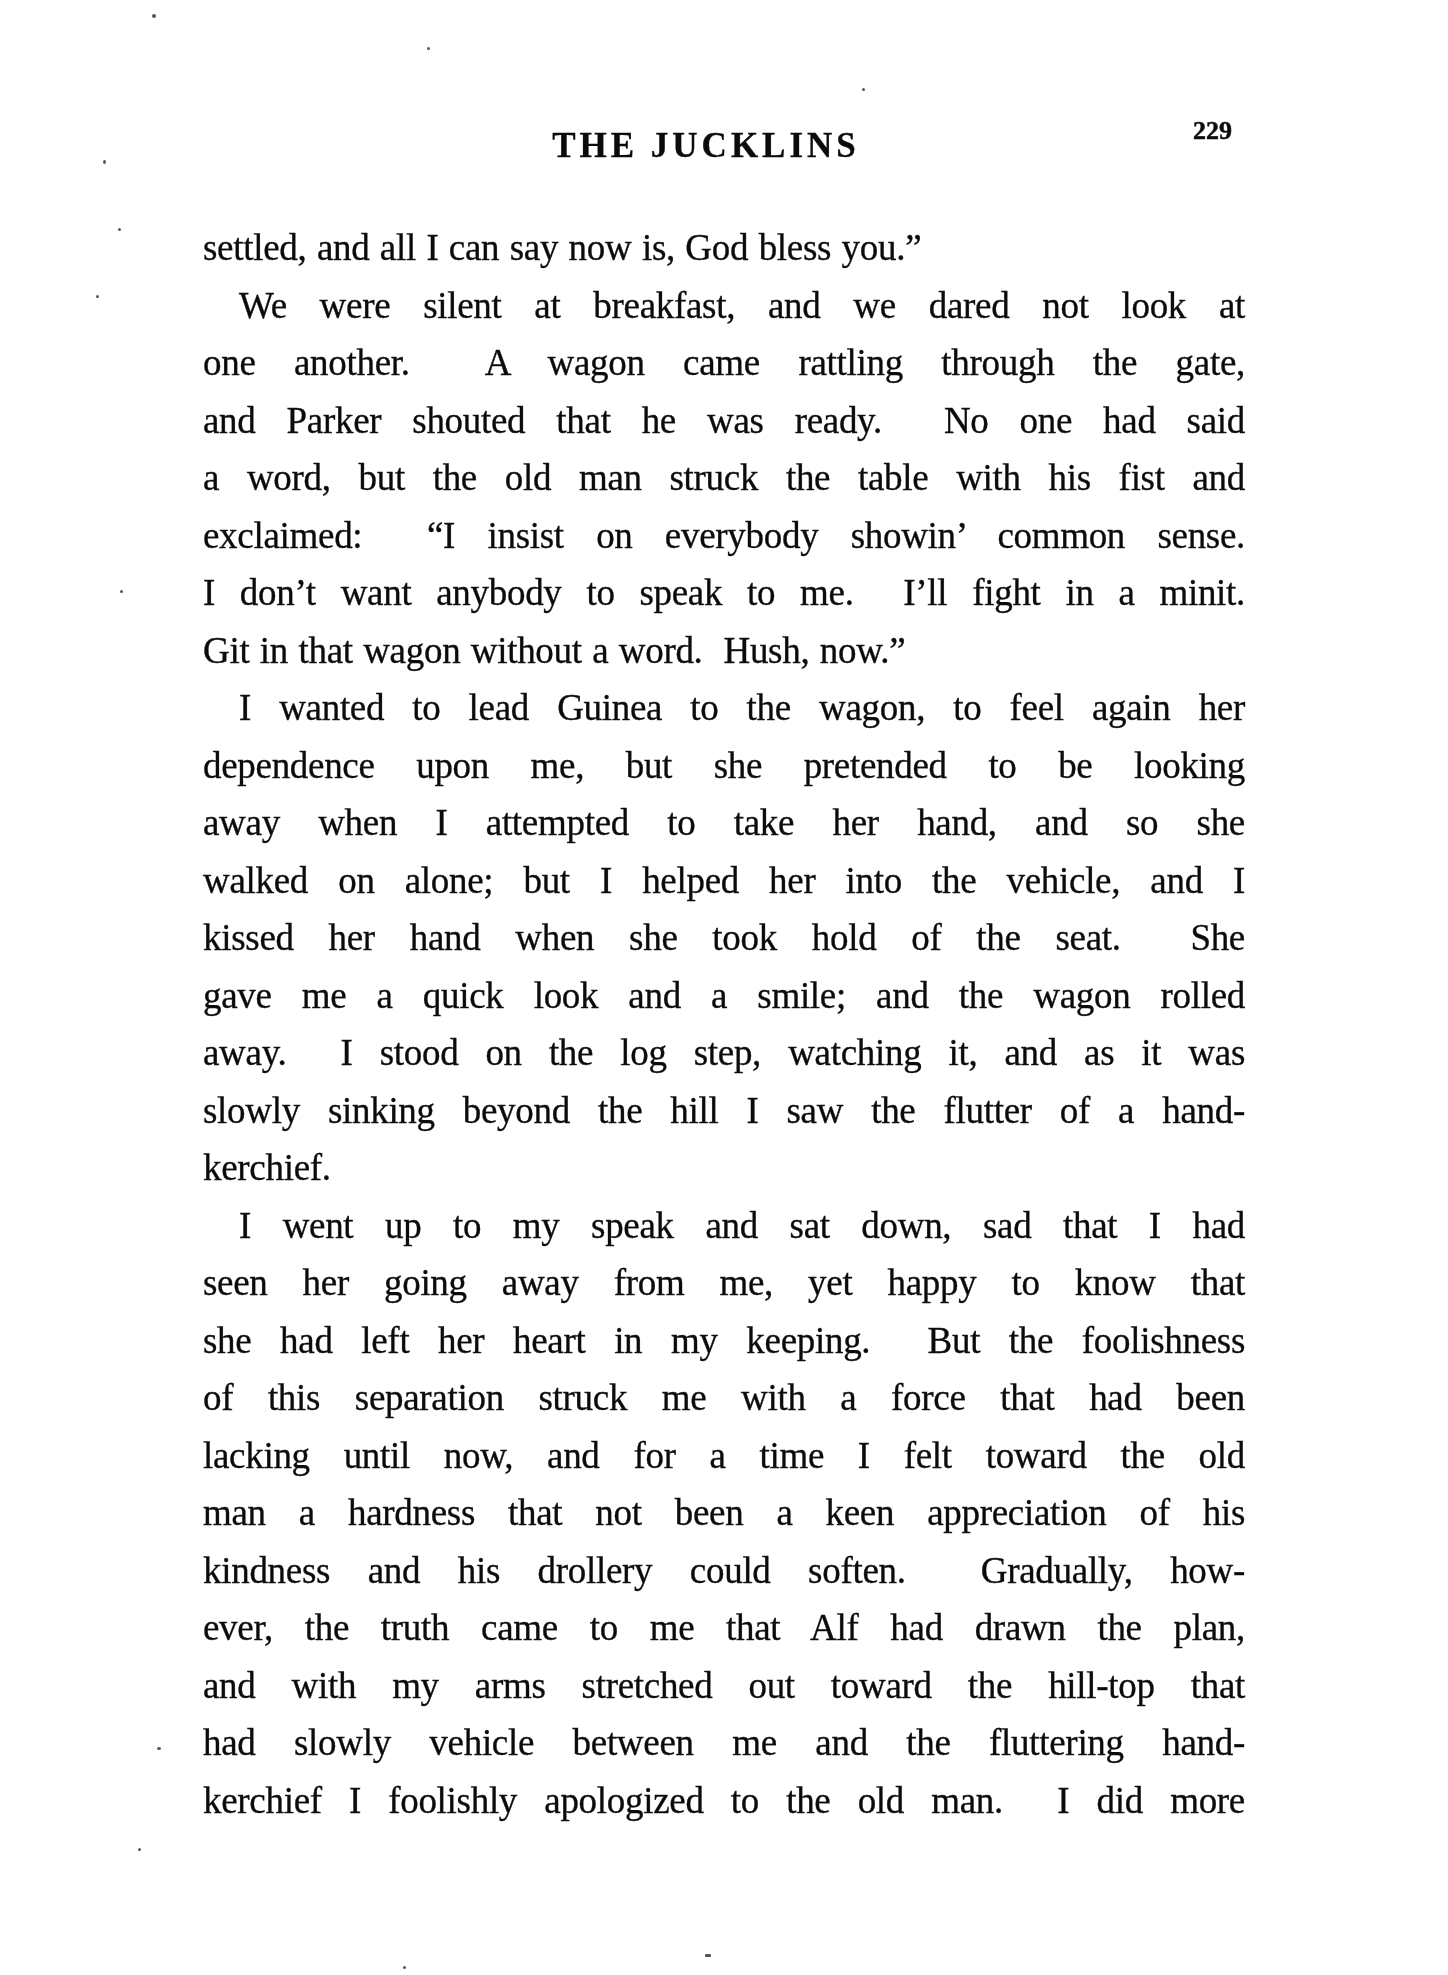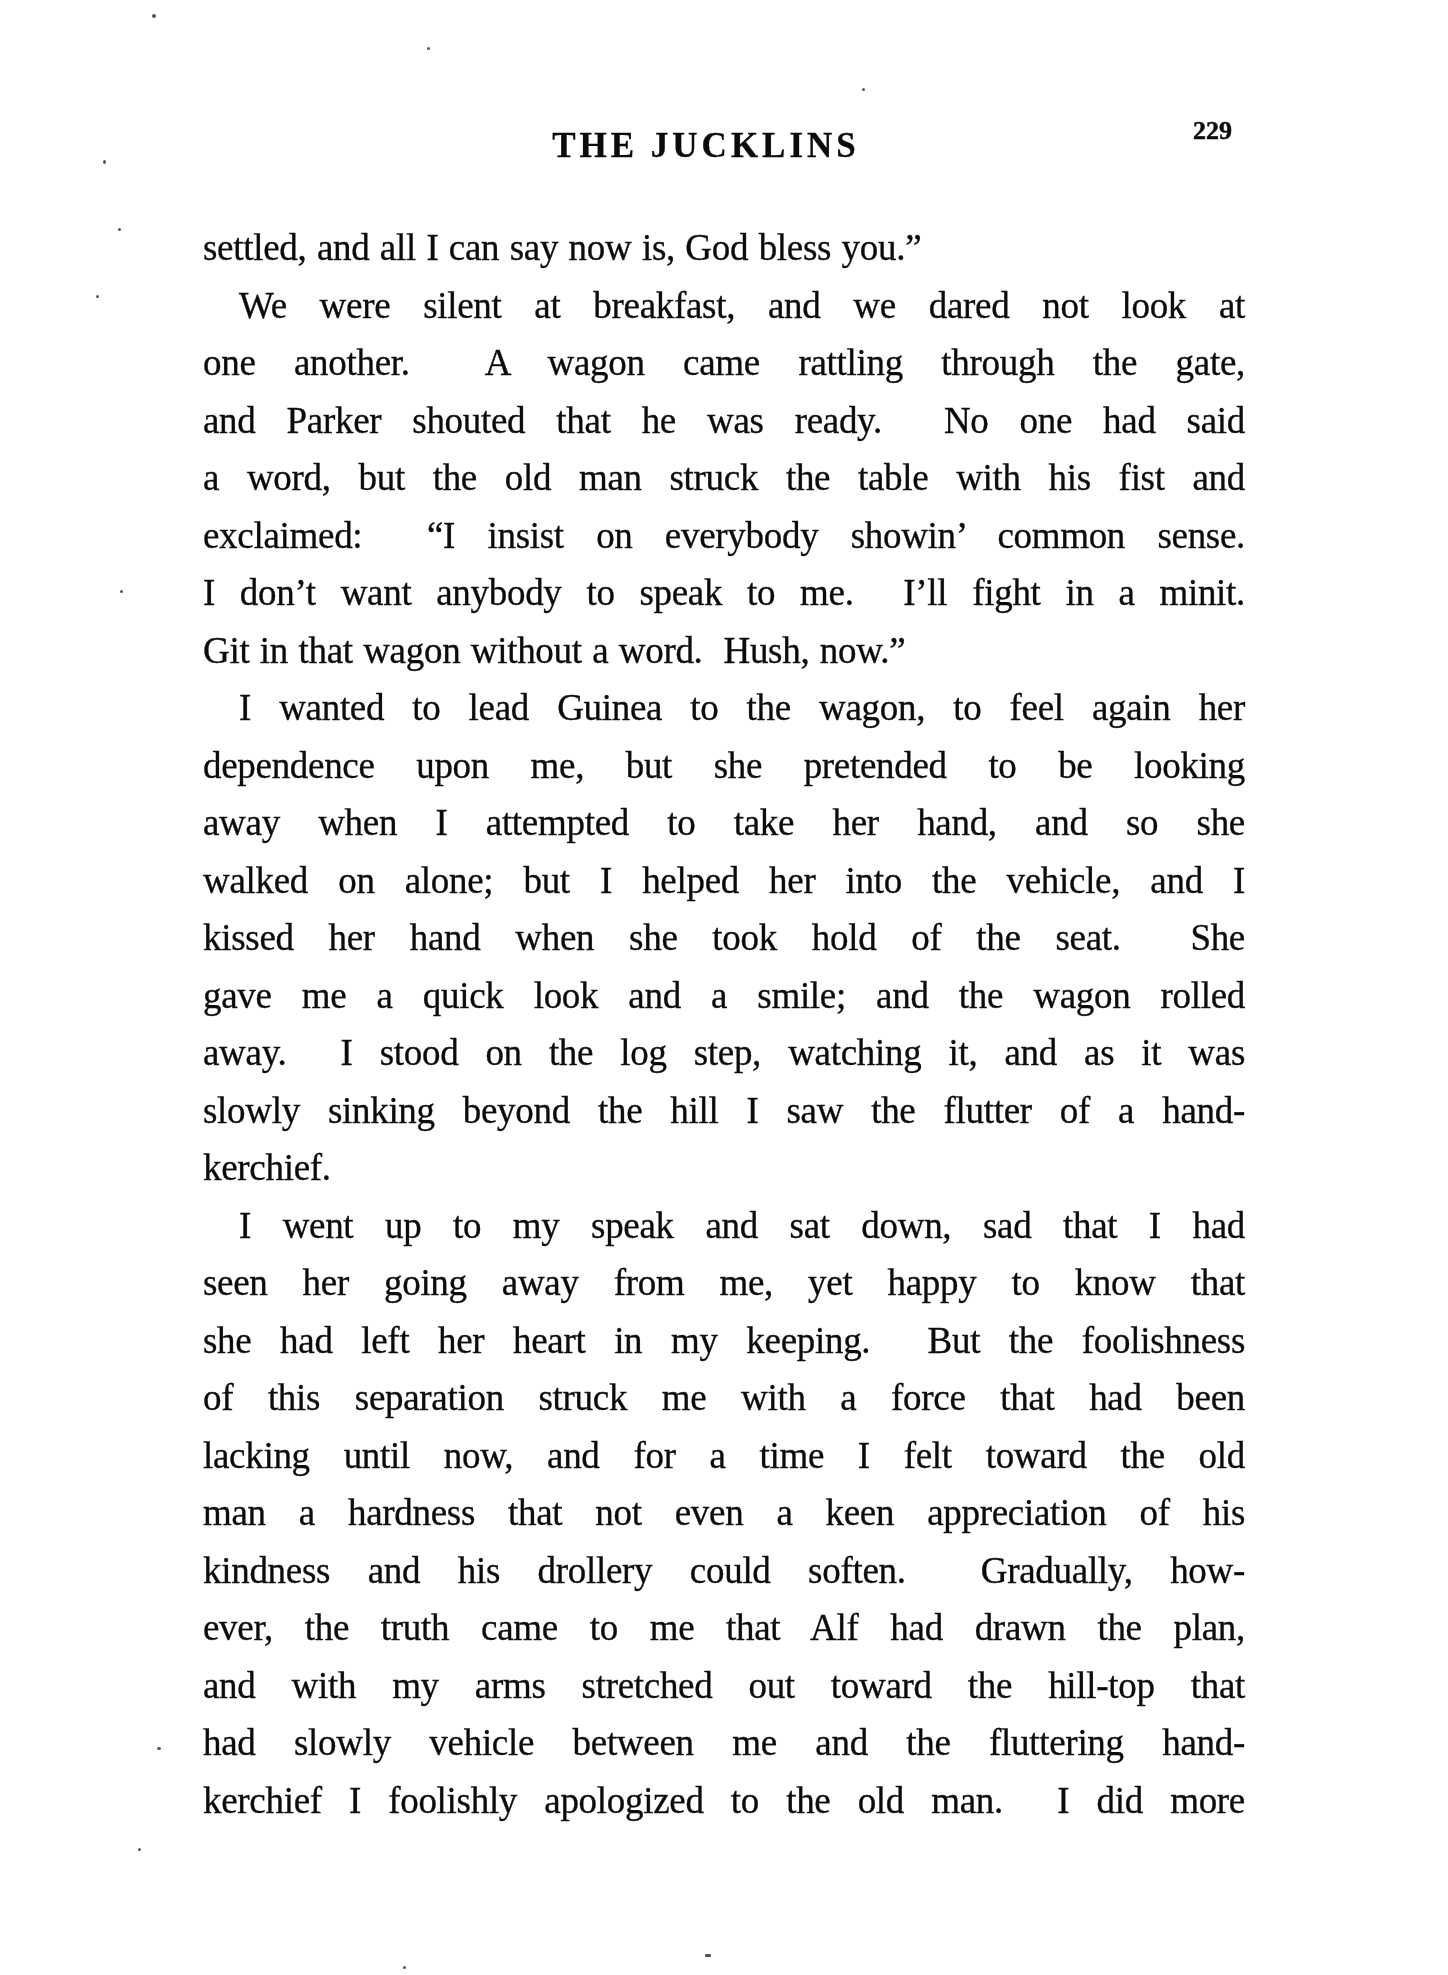--- a/index.html
+++ b/index.html
@@ -80,21 +80,21 @@
       <div class="line just">kissed her hand when she took hold of the seat.&nbsp; She</div>
       <div class="line just">gave me a quick look and a smile; and the wagon rolled</div>
       <div class="line just">away.&nbsp; I stood on the log step, watching it, and as it was</div>
       <div class="line just">slowly sinking beyond the hill I saw the flutter of a hand-</div>
       <div class="line">kerchief.</div>
       <div class="line just indent">I went up to my speak and sat down, sad that I had</div>
       <div class="line just">seen her going away from me, yet happy to know that</div>
       <div class="line just">she had left her heart in my keeping.&nbsp; But the foolishness</div>
       <div class="line just">of this separation struck me with a force that had been</div>
       <div class="line just">lacking until now, and for a time I felt toward the old</div>
-      <div class="line just">man a hardness that not even a keen appreciation of his</div>
+      <div class="line just">man a hardness that not been a keen appreciation of his</div>
       <div class="line just">kindness and his drollery could soften.&nbsp; Gradually, how-</div>
       <div class="line just">ever, the truth came to me that Alf had drawn the plan,</div>
       <div class="line just">and with my arms stretched out toward the hill-top that</div>
       <div class="line just">had slowly vehicle between me and the fluttering hand-</div>
       <div class="line just">kerchief I foolishly apologized to the old man.&nbsp; I did more</div>
     </div>
 
   <div class="speck" style="left:152px; top:14px;  width:4px; height:4px;"></div>
   <div class="speck" style="left:427px; top:47px;  width:3px; height:3px;"></div>
   <div class="speck" style="left:862px; top:88px;  width:3px; height:3px;"></div>

